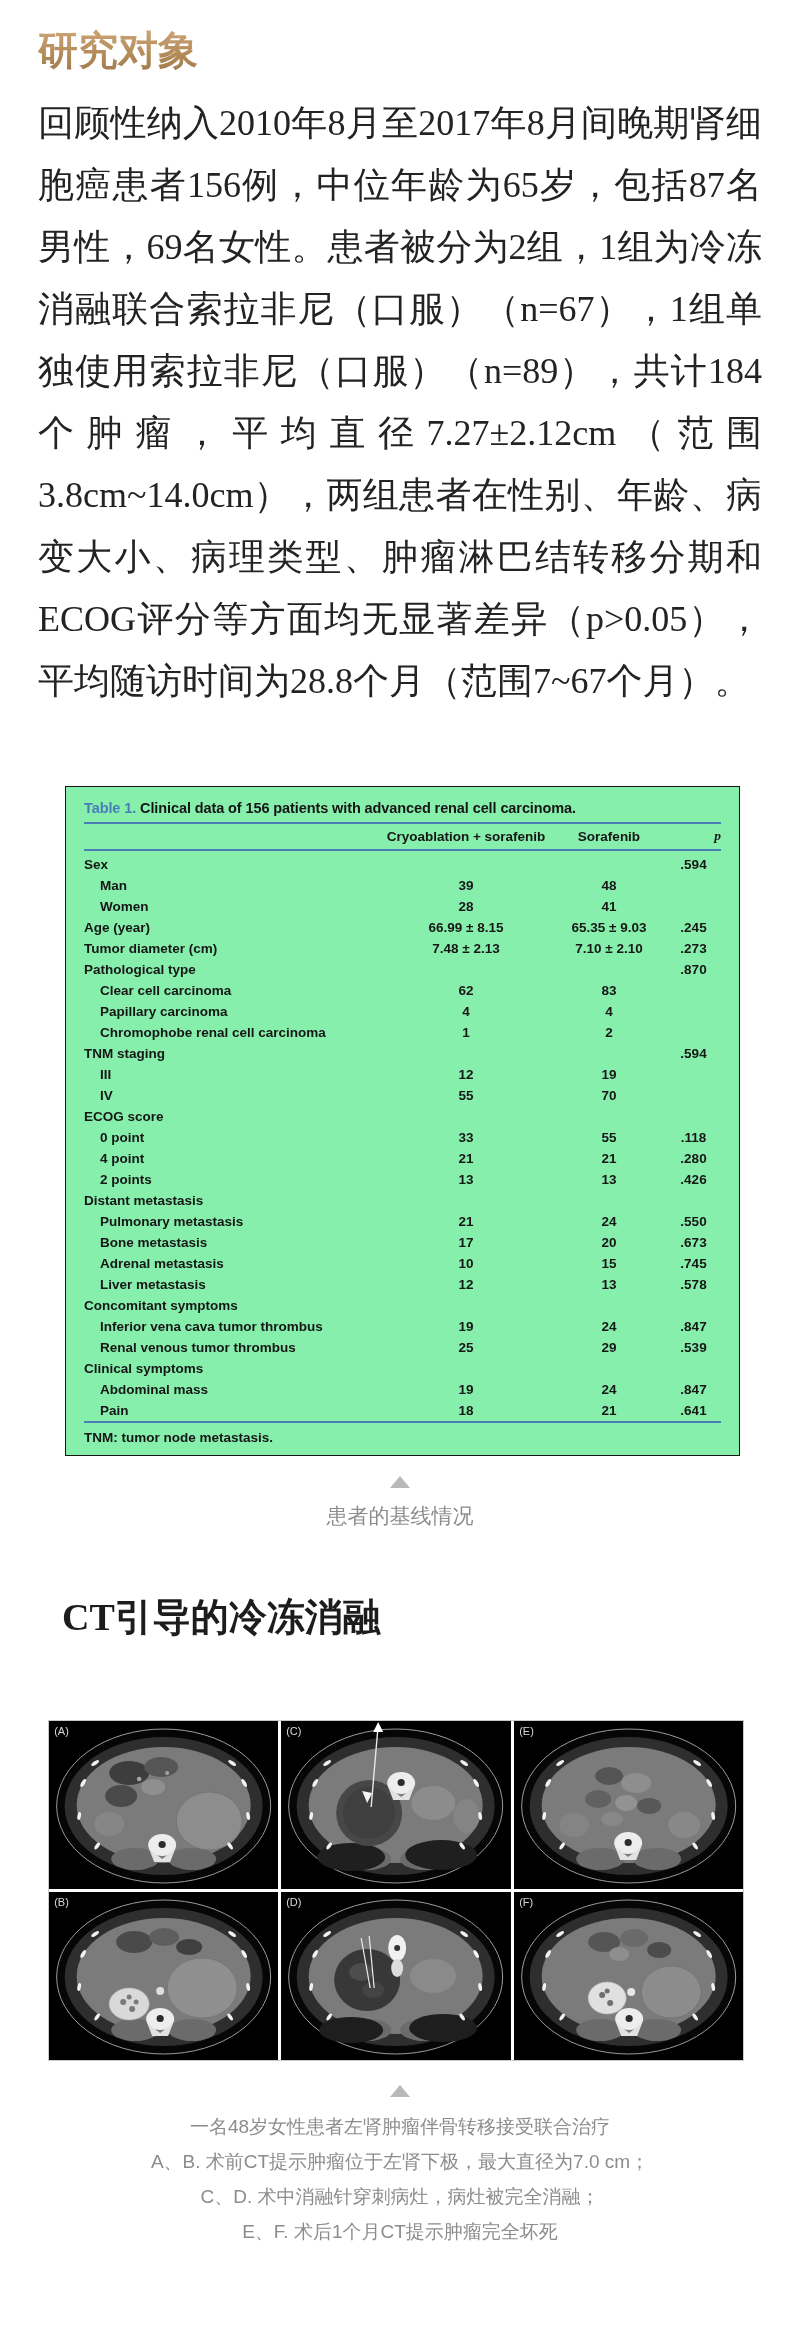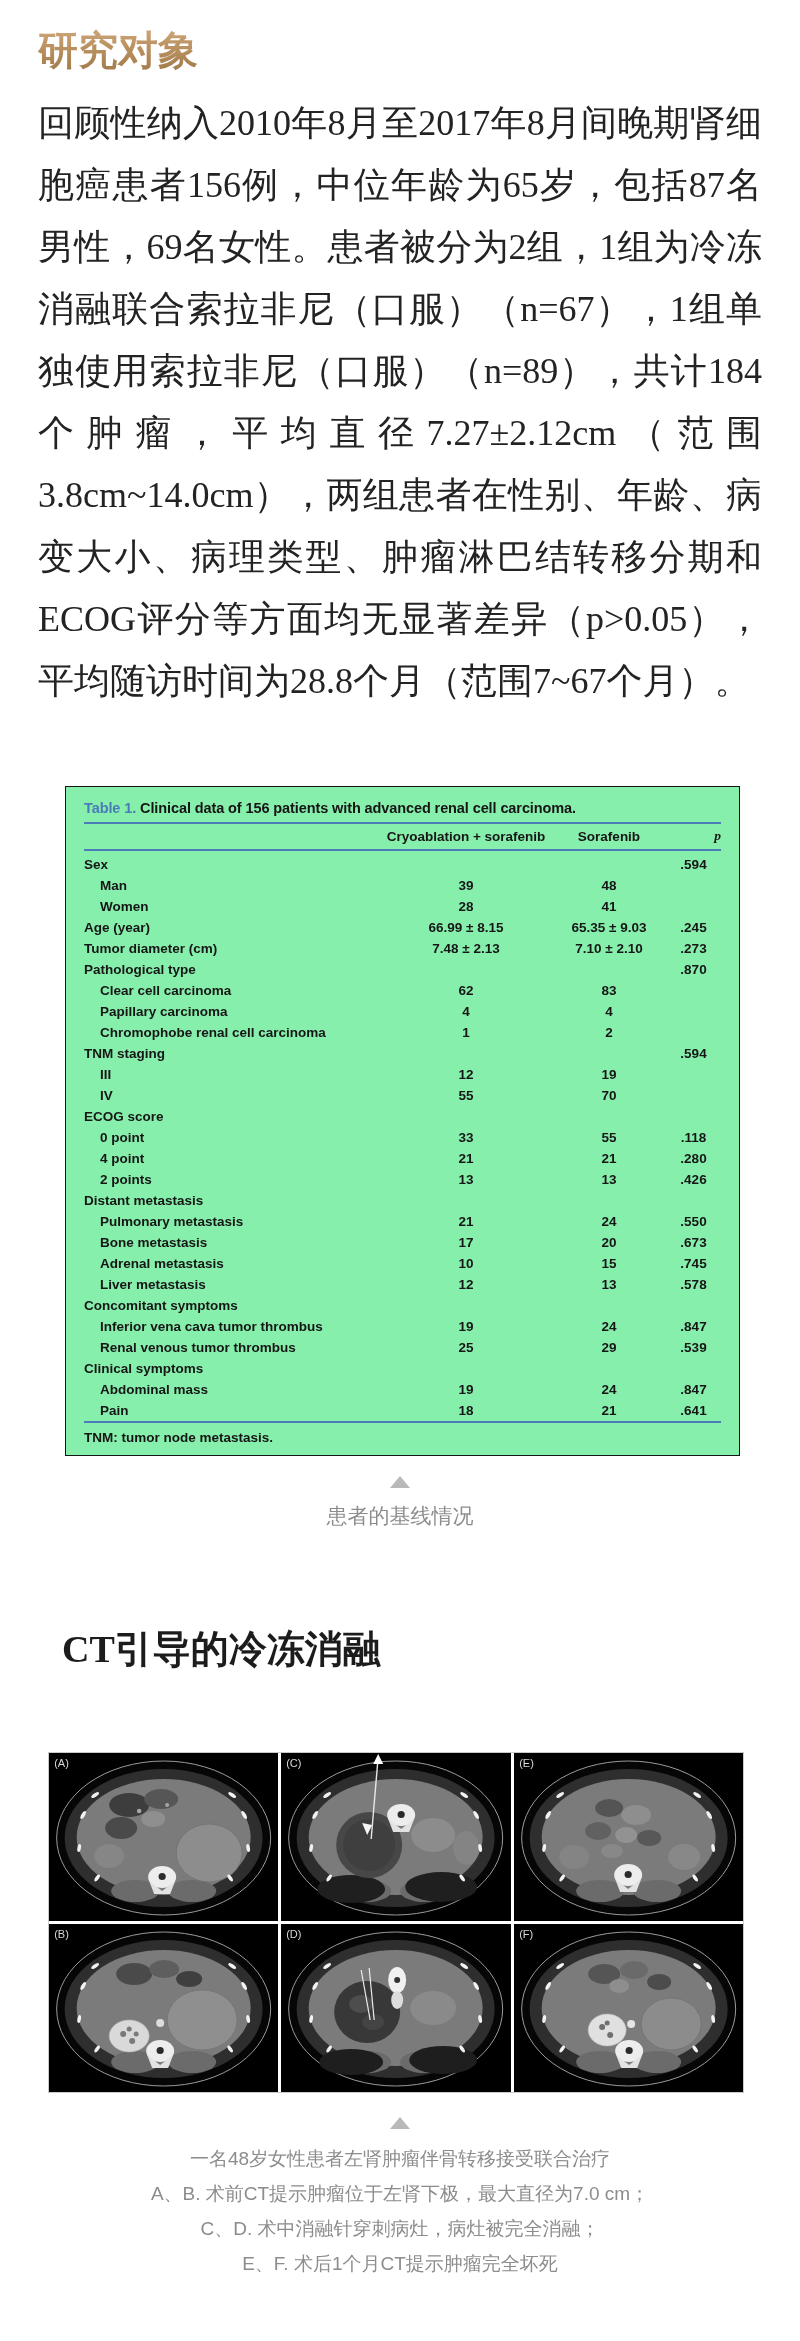--- a/index.html
+++ b/index.html
@@ -69,21 +69,21 @@
   
   .tri{
     width:0;height:0;margin:20px auto 0 auto;
     border-left:10px solid transparent;border-right:10px solid transparent;
     border-bottom:12px solid #b9b9b9;
   }
   .tri.second{margin-top:24px;}
   .caption1{margin-top:14px;text-align:center;font-size:21px;color:var(--caption-gray);}
   
   .h-dark{
-    margin:96px 0 0 62px;font-size:38px;line-height:1.25;font-weight:700;
+    margin:64px 0 0 62px;font-size:38px;line-height:1.25;font-weight:700;
     font-family:"Liberation Serif","DejaVu Serif",serif;color:#1c1c1c;
   }
   .ct-grid{
     margin:78px 0 0 48px;width:696px;background:#ffffff;
     border:1px solid #c9c9c9;
     display:grid;grid-template-columns:repeat(3,1fr);grid-template-rows:168px 168px;gap:3px;
   }
   .ct-panel{background:#000;overflow:hidden;}
   .ct-panel svg{display:block;width:100%;height:100%;}
   .ct-label{fill:#d8d8d8;font-size:11px;font-family:"Liberation Sans",sans-serif;}

